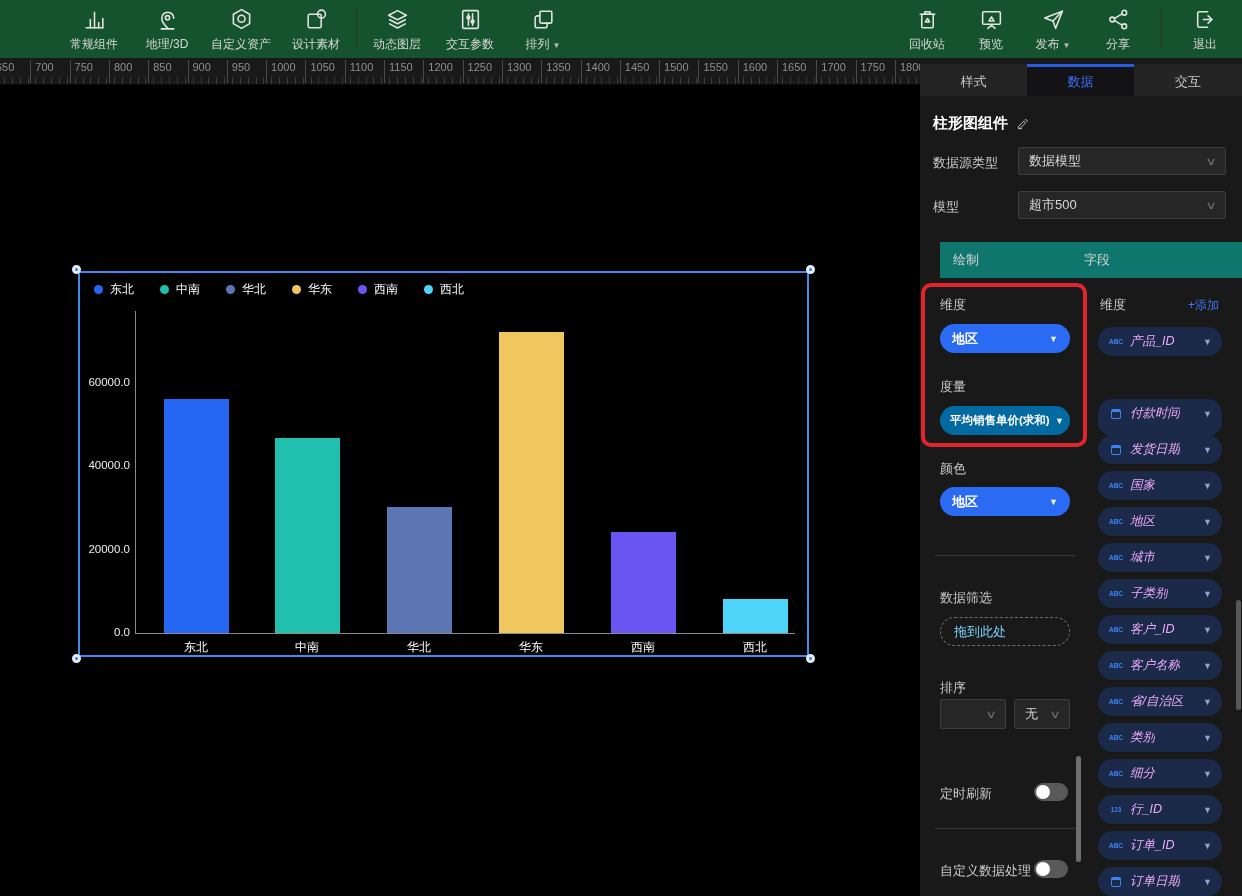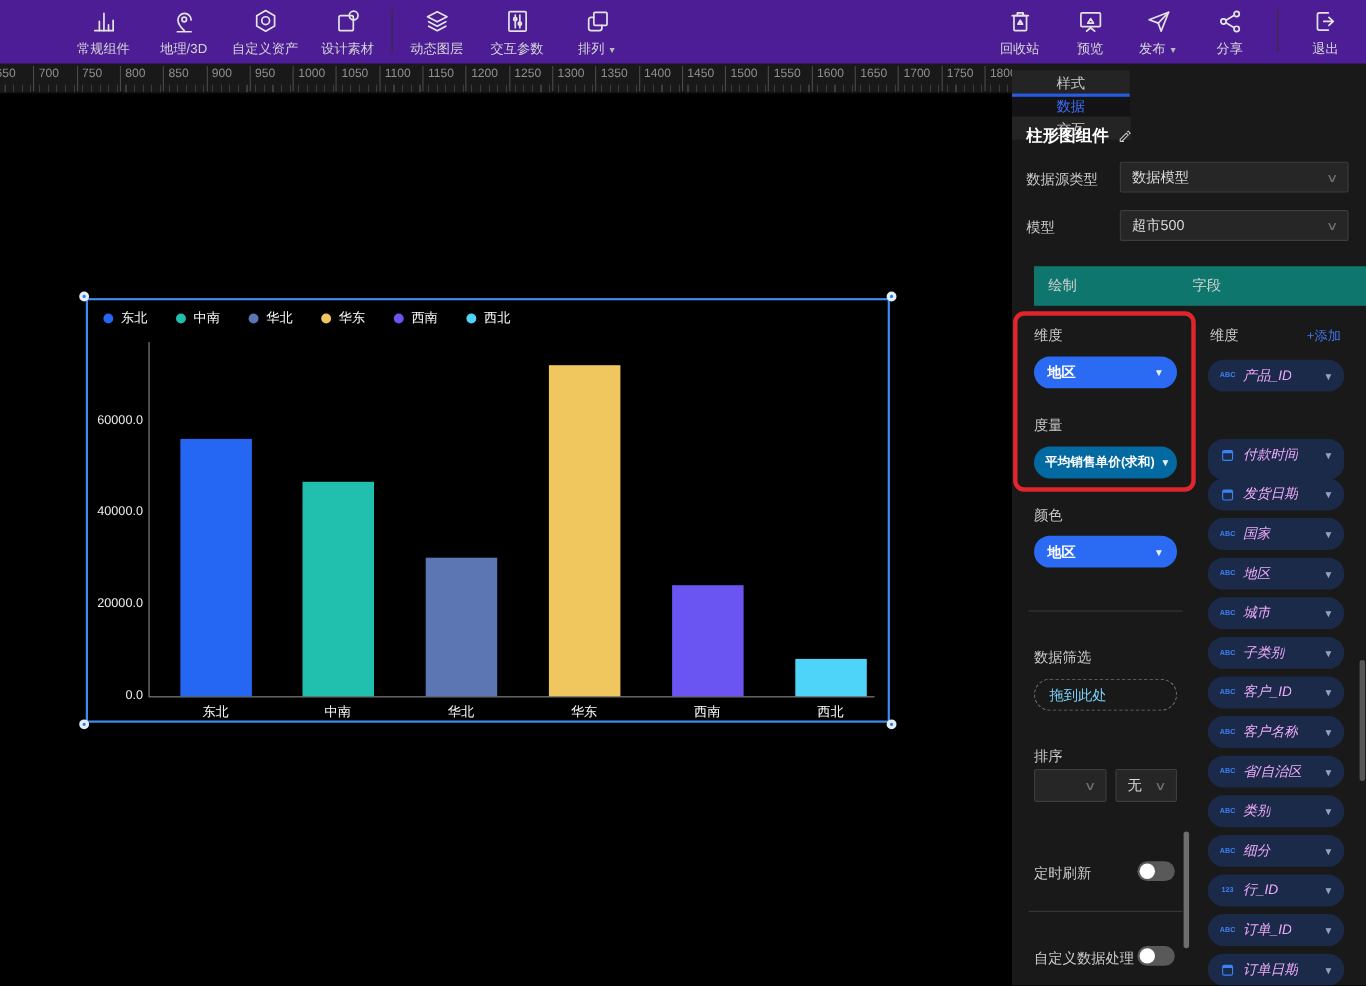--- a/index.html
+++ b/index.html
@@ -1,21 +1,21 @@
 <!DOCTYPE html>
 <html><head>
 <meta charset="utf-8">
 <style>
   * { margin:0; padding:0; box-sizing:border-box; }
   html,body { width:1242px; height:896px; background:#000; overflow:hidden;
     font-family:"Liberation Sans","DejaVu Sans",sans-serif; }
   .app { position:relative; width:1242px; height:896px; background:#000; }
 
   
-  .toolbar { position:absolute; left:0; top:0; width:1242px; height:58px; background:#4c1d95; }
+  .toolbar { position:absolute; left:0; top:0; width:1242px; height:58px; background:#14532d; }
   .tb-btn { position:absolute; top:7px; width:84px; height:46px; display:flex; flex-direction:column;
     align-items:center; justify-content:space-between; cursor:pointer; color:#d9d9d9; }
   .tb-btn svg { width:25px; height:25px; stroke:#e3e3e3; fill:none; stroke-width:1.5;
     stroke-linecap:round; stroke-linejoin:round; }
   .tb-label { font-size:12px; color:#d6d6d6; white-space:nowrap; }
   .tb-caret { font-size:8px; color:#bbb; margin-left:3px; }
   .tb-sep { position:absolute; top:8px; width:1px; height:40px; background:#333; }
 
   
   .ruler { position:absolute; left:0; top:58px; width:920px; height:27px; background:#191919;
@@ -39,21 +39,21 @@
   .legend-dot { width:9px; height:9px; border-radius:50%; }
   .legend-text { font-size:12px; color:#fff; }
   .axis-y { position:absolute; left:55px; top:38px; width:1px; height:322px; background:#8a8a8a; }
   .axis-x { position:absolute; left:55px; top:360px; width:660px; height:1px; background:#8a8a8a; }
   .ytick { position:absolute; width:48px; text-align:right; font-size:11.5px; color:#ececec; }
   .bar { position:absolute; }
   .xlabel { position:absolute; top:366px; width:80px; text-align:center; font-size:12px; color:#fff; }
 
   
   .panel { position:absolute; left:920px; top:58px; width:322px; height:838px; background:#191919; }
-  .tabs { position:absolute; left:0; top:6px; width:322px; height:32px; display:flex;flex-direction:column; }
+  .tabs { position:absolute; left:0; top:6px; width:322px; height:32px; display:flex; }
   .tab { height:32px; display:flex; align-items:center; justify-content:center;
     font-size:13px; color:#c9c9c9; background:#242424; cursor:pointer; border-top:3px solid transparent; }
   .tab.active { background:#131316; color:#3e6ef5; border-top:3px solid #2a5bdf; }
   .panel-title { position:absolute; left:13px; top:56px; font-size:15px; font-weight:bold; color:#fff;
     display:flex; align-items:center; gap:8px; }
   .panel-title svg { width:14px; height:14px; stroke:#cfcfcf; fill:none; stroke-width:1.6; cursor:pointer; }
   .p-label { position:absolute; font-size:13px; color:#c9c9c9; white-space:nowrap; }
   .select { position:absolute; background:#262626; border:1px solid #3d3d3d; border-radius:2px;
     color:#d9d9d9; font-size:13px; display:flex; align-items:center; padding:0 10px; cursor:pointer; }
   .select .chev { margin-left:auto; color:#6f6f6f; font-size:11px; transform:scaleX(1.4); }

